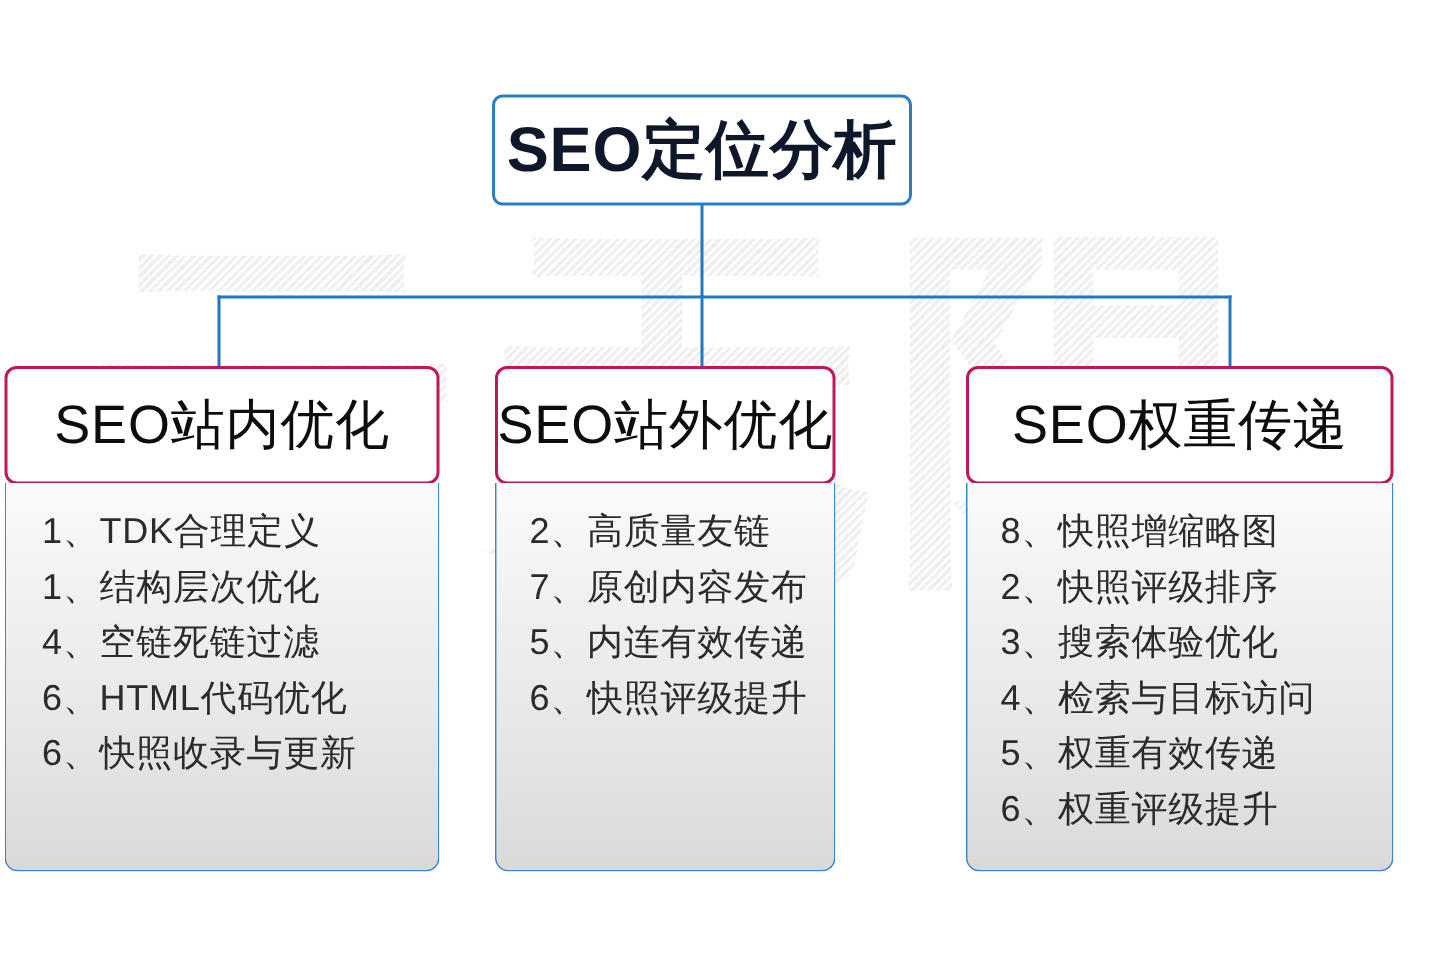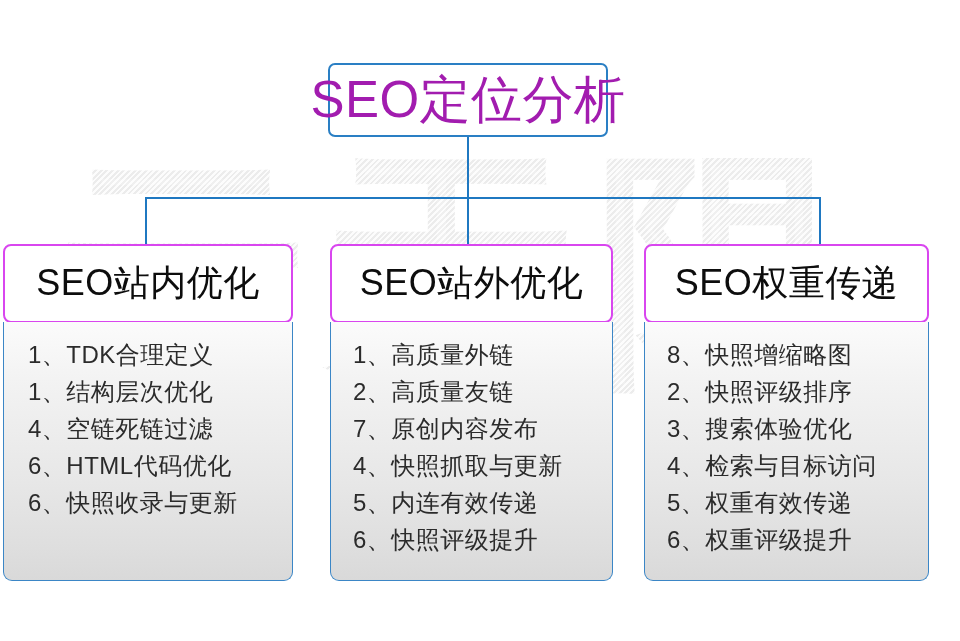--- a/index.html
+++ b/index.html
@@ -48,36 +48,36 @@
     position:absolute;
     left:328px;top:63px;width:280px;height:74px;
     border:2px solid #2a7fc4;
     border-radius:7px;
     background:#ffffff;
     box-sizing:border-box;
     display:flex;align-items:center;justify-content:center;
     z-index:2;
   }
   #root-node .node-title{
-    font-size:51px;color:#a21caf;letter-spacing:0.5px;white-space:nowrap;
+    font-size:42px;color:#0f172a;letter-spacing:0.5px;white-space:nowrap;font-weight:bold;
   }
 
   
   .column{
     position:absolute;
     top:244px;
     z-index:2;
   }
   #col-0{left:3px;width:290px;}
-  #col-1{left:330px;width:283px;}
+  #col-1{left:330px;width:227px;}
   #col-2{left:644px;width:285px;}
 
   .col-head{
     height:79px;
-    border:2px solid #d946ef;
+    border:2px solid #be185d;
     border-radius:8px;
     background:#ffffff;
     box-sizing:border-box;
     display:flex;align-items:center;justify-content:center;
   }
   .col-head .head-text{
     font-size:36px;color:#0d0d0d;white-space:nowrap;letter-spacing:0.5px;
   }
   .col-body{
     margin-top:-1px;
@@ -133,24 +133,22 @@
       <div class="item">6、HTML代码优化</div>
       <div class="item">6、快照收录与更新</div>
     </div>
   </div>
 
   <div class="column" id="col-1">
     <div class="col-head">
       <span class="head-text">SEO站外优化</span>
     </div>
     <div class="col-body">
-      <div class="item">1、高质量外链</div>
       <div class="item">2、高质量友链</div>
       <div class="item">7、原创内容发布</div>
-      <div class="item">4、快照抓取与更新</div>
       <div class="item">5、内连有效传递</div>
       <div class="item">6、快照评级提升</div>
     </div>
   </div>
 
   <div class="column" id="col-2">
     <div class="col-head">
       <span class="head-text">SEO权重传递</span>
     </div>
     <div class="col-body">

